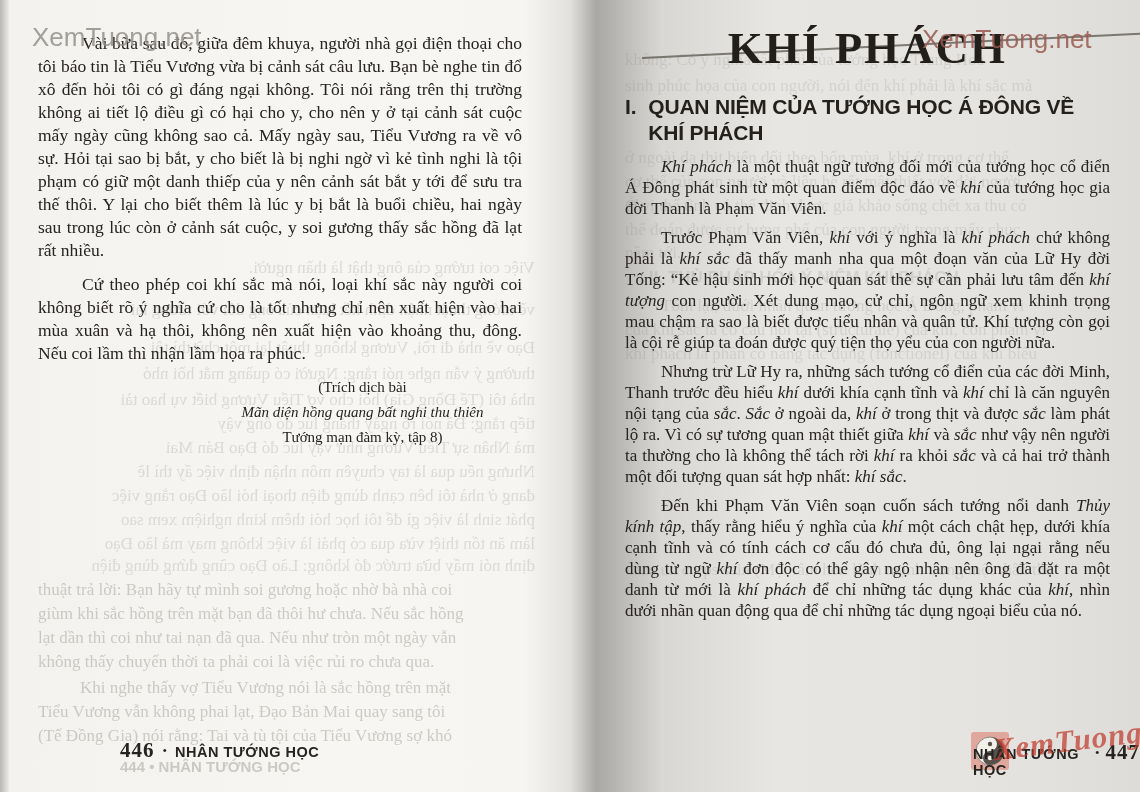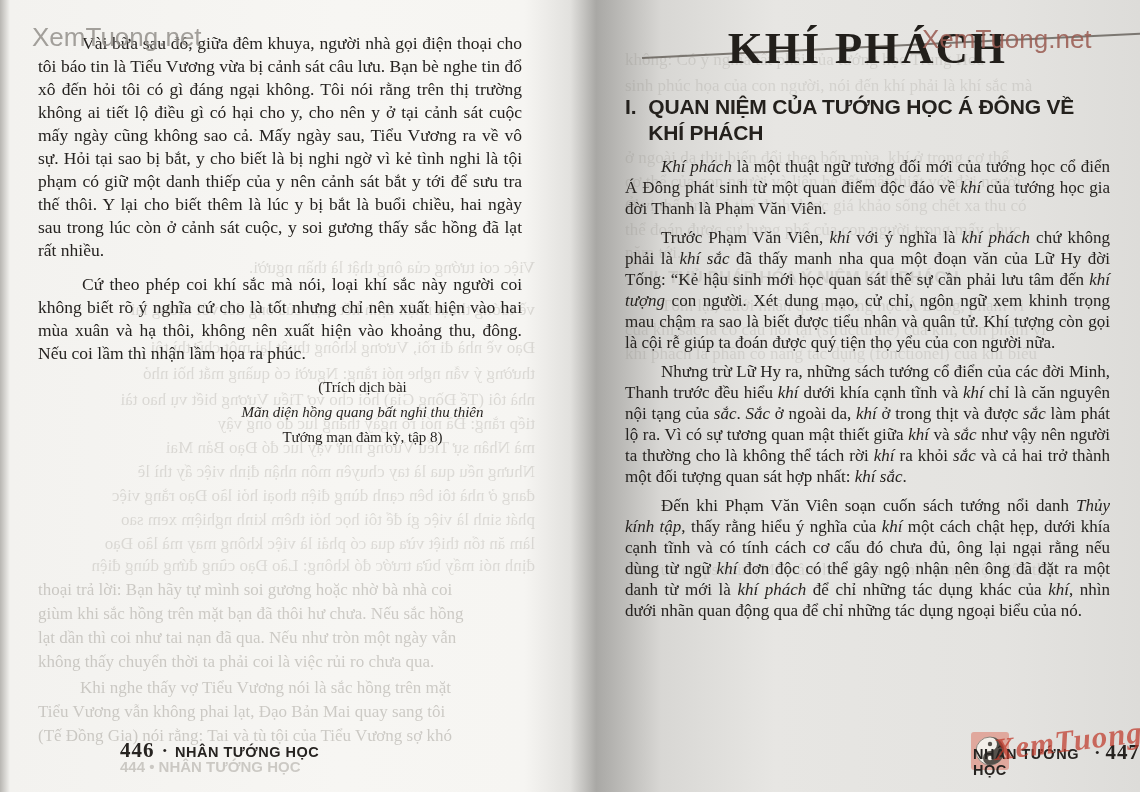--- a/index.html
+++ b/index.html
@@ -84,21 +84,21 @@
       <div class="bleed mirror" style="top: 338px;">Đạo về nhà đi rồi, Vương không thuật lại một chữ thì tôi</div>
       <div class="bleed mirror" style="top: 364px;">thường ý vẫn nghe nói rằng: Người có quầng mắt hồi nhỏ</div>
       <div class="bleed mirror" style="top: 390px;">nhà tôi (Tế Đồng Gia) hỏi cho vợ Tiểu Vương biết vụ hao tài</div>
       <div class="bleed mirror" style="top: 414px;">tiếp rằng: Đã nói rõ ngày tháng lúc đó ông vậy</div>
       <div class="bleed mirror" style="top: 438px;">mà Nhân sự Tiểu Vương như vậy lúc đó Đạo Bản Mai</div>
       <div class="bleed mirror" style="top: 462px;">Nhưng nếu qua là tay chuyên môn nhận định việc ấy thì lẽ</div>
       <div class="bleed mirror" style="top: 486px;">đang ở nhà tôi bên cạnh dùng điện thoại hỏi lão Đạo rằng việc</div>
       <div class="bleed mirror" style="top: 510px;">phát sinh là việc gì để tôi học hỏi thêm kinh nghiệm xem sao</div>
       <div class="bleed mirror" style="top: 534px;">làm ăn tổn thiệt vừa qua có phải là việc không may mà lão Đạo</div>
       <div class="bleed mirror" style="top: 556px;">định nói mấy bữa trước đó không: Lão Đạo cũng đứng dùng điện</div>
-      <div class="bleed" style="top: 580px;">thoại trả lời: Bạn hãy tự mình soi gương hoặc nhờ bà nhà coi</div>
+      <div class="bleed" style="top: 580px;">thuật trả lời: Bạn hãy tự mình soi gương hoặc nhờ bà nhà coi</div>
       <div class="bleed" style="top: 604px;">giùm khi sắc hồng trên mặt bạn đã thôi hư chưa. Nếu sắc hồng</div>
       <div class="bleed" style="top: 628px;">lạt dần thì coi như tai nạn đã qua. Nếu như tròn một ngày vẫn</div>
       <div class="bleed" style="top: 652px;">không thấy chuyển thời ta phải coi là việc rủi ro chưa qua.</div>
       <div class="bleed" style="top: 678px; left: 80px;">Khi nghe thấy vợ Tiểu Vương nói là sắc hồng trên mặt</div>
       <div class="bleed" style="top: 702px;">Tiểu Vương vẫn không phai lạt, Đạo Bản Mai quay sang tôi</div>
       <div class="bleed" style="top: 726px;">(Tế Đồng Gia) nói rằng: Tai và tù tội của Tiểu Vương sợ khó</div>
       <div class="bleed gbold" style="top: 758px; left: 120px; font-size: 15px;">444 • NHÂN TƯỚNG HỌC</div>
     </section>
 
   <section class="rp right-page-ghosts">

